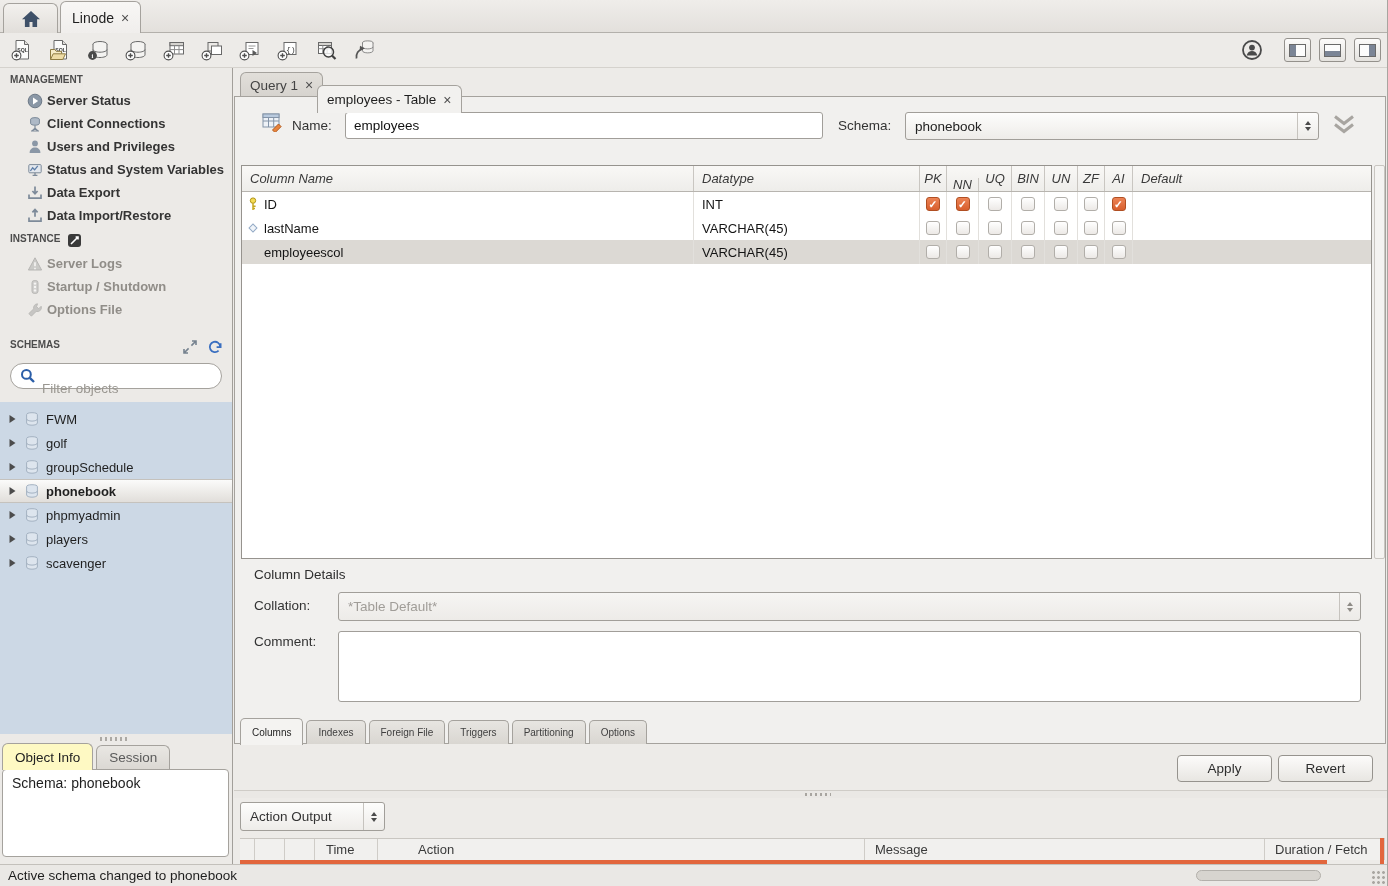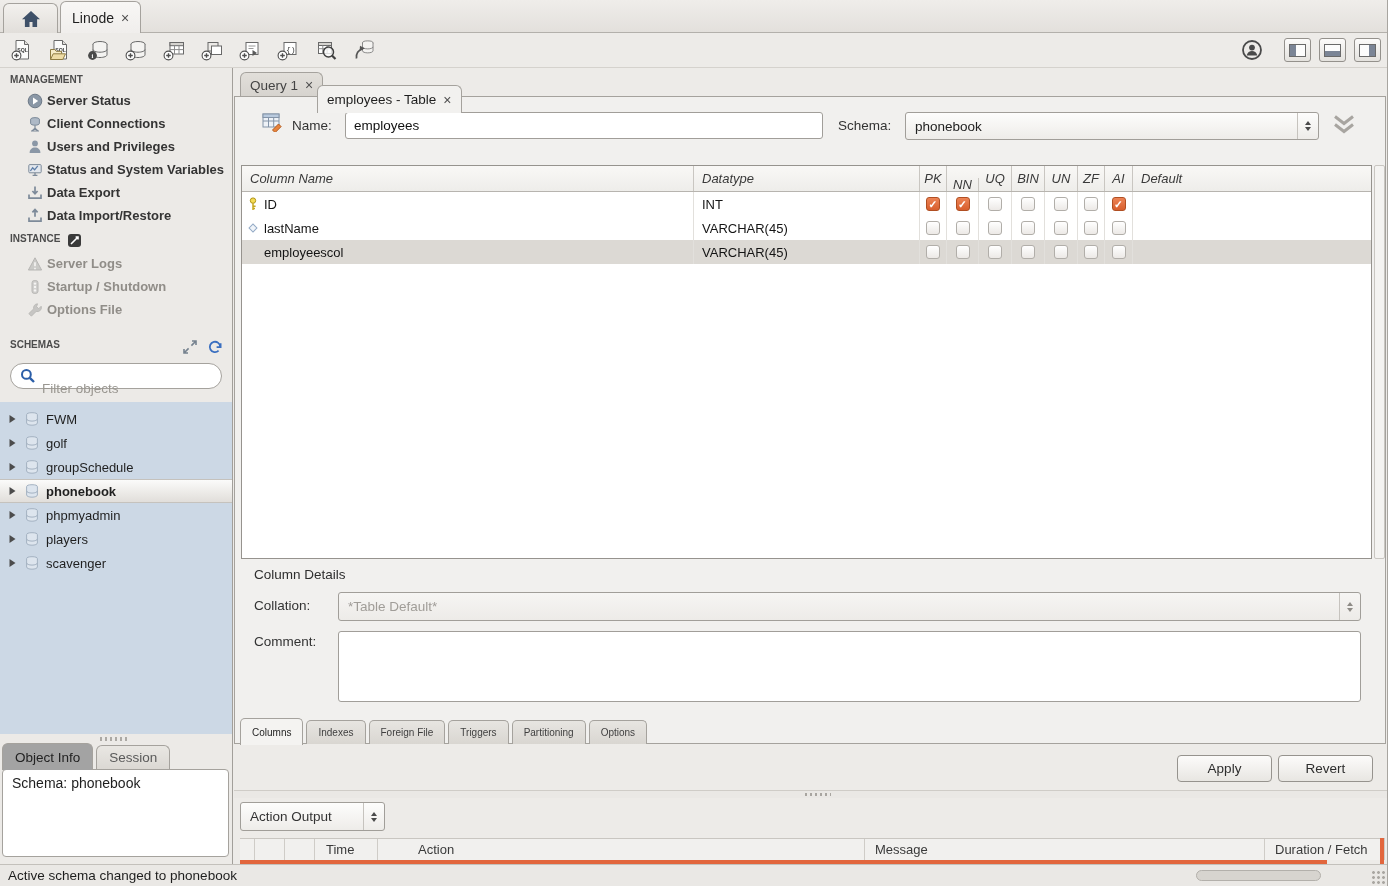--- a/index.html
+++ b/index.html
@@ -34,21 +34,21 @@
 .filter{margin:4px 10px 0;height:26px;background:#fff;border:1px solid #a5a29d;border-radius:13px;display:flex;align-items:center;gap:6px;padding:0 9px;}
 .filter input{border:none;outline:none;flex:1;font:13.5px "Liberation Sans",sans-serif;color:#1d4ed8;background:transparent;margin-top:24px;}
 .filter input::placeholder{color:#9a9791;}
 .schemalist{position:absolute;left:0;right:0;top:334px;bottom:130px;background:#ccd8e5;padding-top:5px;overflow:hidden;}
 .srow{height:24px;display:flex;align-items:center;gap:6px;padding-left:8px;color:#1f1f1f;}
 .srow .exp{width:10px;display:flex;}
 .srow.selected{background:linear-gradient(#fbfbfa,#e1deda);border-top:1px solid #c5c2bd;border-bottom:1px solid #c5c2bd;font-weight:bold;}
 .oi-handle{position:absolute;bottom:123px;left:100px;width:30px;height:4px;background:repeating-linear-gradient(90deg,#aca9a4 0 2px,transparent 2px 5px);}
 .oi-tabs{position:absolute;left:2px;bottom:95px;display:flex;align-items:flex-end;z-index:2;}
 .oi-tab{border:1px solid #a5a29d;border-bottom:none;border-radius:6px 6px 0 0;padding:0 12px;display:flex;align-items:center;font-size:13.5px;}
-.oi-tab.active{height:27px;background:#a3a3a3;color:#222;margin-bottom:-1px;position:relative;z-index:2;}
+.oi-tab.active{height:27px;background:#fef9c3;color:#222;margin-bottom:-1px;position:relative;z-index:2;}
 .oi-tab.inactive{height:24px;background:linear-gradient(#e9e7e3,#dbd8d3);color:#5a5a5a;margin-left:3px;}
 .oi-box{position:absolute;left:2px;right:3px;bottom:7px;height:88px;background:#fff;border:1px solid #a5a29d;border-radius:4px;padding:5px 9px;font-size:14px;color:#1e1e1e;z-index:1;}
 
 .main{position:absolute;left:234px;top:68px;right:0;bottom:22px;}
 .etab{position:absolute;display:flex;align-items:center;gap:7px;border:1px solid #a5a29d;border-bottom:none;border-radius:6px 6px 0 0;padding:0 9px;font-size:13.5px;white-space:nowrap;}
 .etab.inactive{left:6px;top:4px;height:25px;background:linear-gradient(#e2dfda,#d6d3ce);color:#444;}
 .etab.active{left:83px;top:17px;height:28px;background:#f2f1ef;color:#1e1e1e;z-index:3;}
 .epanel{position:absolute;left:0;top:28px;width:1152px;height:648px;background:#f1f0ee;border:1px solid #a5a29d;}
 .form-icon{position:absolute;left:26px;top:13px;}
 .flabel{position:absolute;font-size:13.5px;color:#333;}

